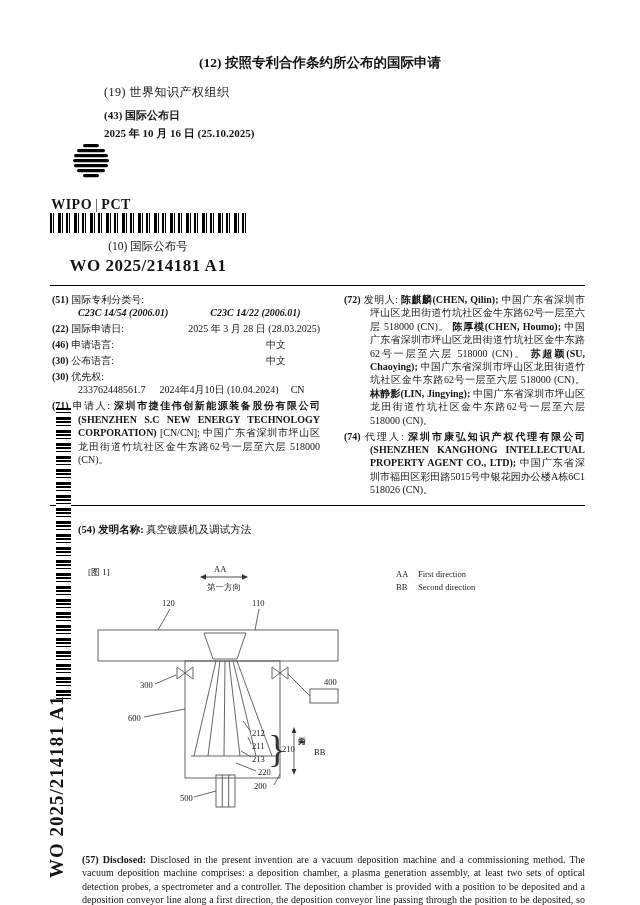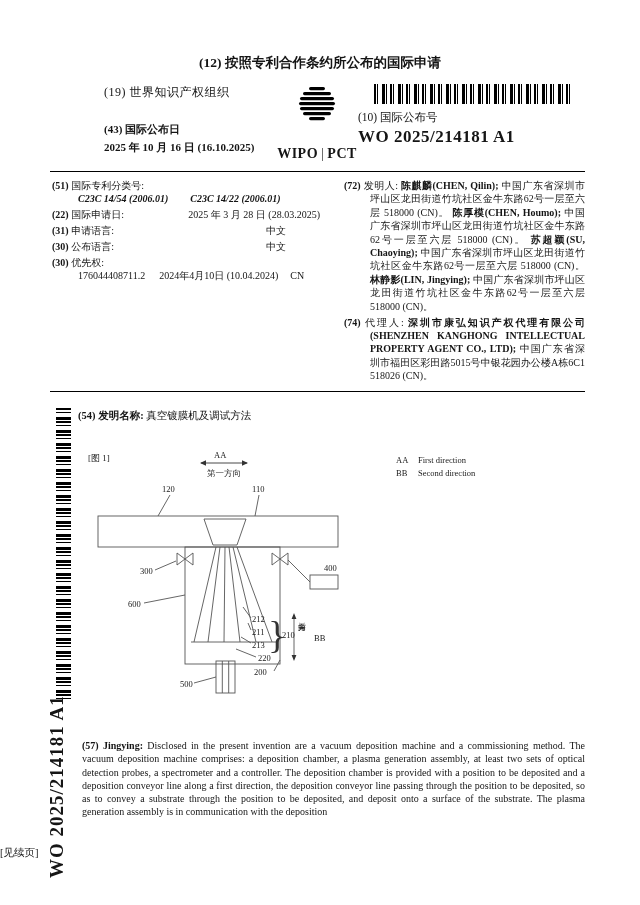--- a/index.html
+++ b/index.html
@@ -4,50 +4,50 @@
 <style>
   * { margin:0; padding:0; box-sizing:border-box; }
   html,body { background:#ffffff; }
   .page {
     width:640px; height:905px; position:relative; overflow:hidden;
     background:#ffffff; color:#151515;
     font-family:"Liberation Serif","DejaVu Serif",serif;
   }
   
   .line12 { margin-top:54px; text-align:center; font-weight:bold; font-size:13.5px; }
-  .header-row { display:flex; align-items:flex-start; margin:12px 55px 0 50px; }
+  .header-row { display:flex; align-items:flex-start; margin:12px 55px 0 50px;flex-direction:column; }
   .hleft { margin-left:54px; width:172px; }
   .org { font-size:12px; letter-spacing:0.5px; }
   .bureau { font-size:11.5px; letter-spacing:7px; margin:3px 0 0 16px; }
-  .pubdate-label { font-weight:bold; font-size:11px; margin-top:21px; }
+  .pubdate-label { font-weight:bold; font-size:11px; margin-top:7px; }
   .pubdate { font-weight:bold; font-size:11px; margin-top:3px; white-space:nowrap; }
   .hcenter { width:82px; text-align:center; padding-top:1px; }
-  .wipo-pct { font-size:14px; font-weight:bold; margin-top:17px; letter-spacing:0.5px; }
+  .wipo-pct { font-size:14px; font-weight:bold; margin-top:11px; letter-spacing:0.5px; }
   .wipo-pct .sep { font-weight:normal; margin:0 3px; color:#333; }
-  .hright { flex:1; }
+  .hright { flex:1; text-align:center; }
   .barcode-top {
     width:196px; height:20px; margin:0 auto;
     background:repeating-linear-gradient(90deg,
       #000 0 2px, #fff 2px 3px, #000 3px 4px, #fff 4px 8px,
       #000 8px 11px, #fff 11px 12px, #000 12px 13px, #fff 13px 16px);
   }
   .pubno-label { font-size:11.5px; margin-top:6px; }
   .pubno { font-size:17px; font-weight:bold; margin-top:2px; letter-spacing:0.5px; }
   .rule { border-top:1.5px solid #000; margin:9px 55px 7px 50px; }
   .rule-2 { border-top:1.2px solid #000; margin:6px 55px 8px 50px; }
   
   .biblio { display:flex; gap:24px; margin:0 55px 0 52px; font-size:10px; line-height:13.4px; }
   .bcol-left { width:268px; flex-shrink:0; }
   .bcol-right { flex:1; }
   .field { text-indent:-26px; padding-left:26px; margin-bottom:2.5px; text-align:justify; }
   .inid { font-weight:bold; }
   .fval { float:right; }
   .fval-lang { float:right; margin-right:28px; }
   .ipc-val { font-style:italic; font-weight:bold; }
-  .ipc-gap { margin-left:22px; }
+  .ipc-gap { margin-left:42px; }
   .pri-2 { margin-left:14px; }
   .pri-3 { margin-left:12px; }
   .bold { font-weight:bold; }
   
   .title-section { margin:7px 55px 0 78px; font-size:10.5px; }
   .tline2 { margin-top:17px; }
   .tlabel { font-weight:bold; }
   .figure-wrap { margin:26px 0 0 88px; }
   .fig-svg text { font-size:8.5px; fill:#1a1a1a; }
   .fig-svg .cap { font-size:9px; }
@@ -72,21 +72,21 @@
 <body>
 
 <div class="page">
 
   <div class="line12">(12) 按照专利合作条约所公布的国际申请</div>
 
   <div class="header-row">
     <div class="hleft">
       <div class="org">(19) 世界知识产权组织</div>
       <div class="pubdate-label">(43) 国际公布日</div>
-      <div class="pubdate">2025 年 10 月 16 日 (16.10.2025)</div>
+      <div class="pubdate">2025 年 10 月 16 日 (25.10.2025)</div>
     </div>
     <div class="hcenter">
       <svg width="44" height="40" viewBox="0 0 44 40">
         <g fill="#000">
           <rect x="14" y="2" width="16" height="3.2" rx="1.6"></rect>
           <rect x="8" y="7" width="28" height="3.2" rx="1.6"></rect>
           <rect x="5" y="12" width="34" height="3.2" rx="1.6"></rect>
           <rect x="4" y="17" width="36" height="3.2" rx="1.6"></rect>
           <rect x="5" y="22" width="34" height="3.2" rx="1.6"></rect>
           <rect x="8" y="27" width="28" height="3.2" rx="1.6"></rect>
@@ -110,33 +110,38 @@
         <span class="inid">(51)</span>
         <span>国际专利分类号:</span><br>
         <span class="ipc-val">C23C 14/54 (2006.01)</span><span class="ipc-val ipc-gap">C23C 14/22 (2006.01)</span>
       </p>
       <p class="field">
         <span class="inid">(22)</span>
         <span>国际申请日:</span>
         <span class="fval">2025 年 3 月 28 日 (28.03.2025)</span>
       </p>
       <p class="field">
-        <span class="inid">(31)</span>
+        <span class="inid">(46)</span>
         <span>申请语言:</span>
         <span class="fval-lang">中文</span>
       </p>
       <p class="field">
         <span class="inid">(30)</span>
         <span>公布语言:</span>
         <span class="fval-lang">中文</span>
       </p>
       <p class="field">
         <span class="inid">(30)</span>
         <span>优先权:</span><br>
-        <span>176044408711.2</span><span class="pri-2">2024年4月10日 (10.04.2024)</span><span class="pri-3">CN</span>
+        <span>233762448561.7</span><span class="pri-2">2024年4月10日 (10.04.2024)</span><span class="pri-3">CN</span>
+      </p>
+      <p class="field">
+        <span class="inid">(71)</span>
+        <span>申请人:</span>
+        <span class="bold">深圳市捷佳伟创新能源装备股份有限公司</span><span class="bold">(SHENZHEN S.C NEW ENERGY TECHNOLOGY CORPORATION)</span><span> [CN/CN]; 中国广东省深圳市坪山区龙田街道竹坑社区金牛东路62号一层至六层 518000 (CN)。</span>
       </p>
     </div>
     <div class="bcol-right">
       <p class="field">
         <span class="inid">(72)</span>
         <span>发明人:</span>
         <span class="bold">陈麒麟(CHEN, Qilin);</span><span> 中国广东省深圳市坪山区龙田街道竹坑社区金牛东路62号一层至六层 518000 (CN)。 </span><span class="bold">陈厚模(CHEN, Houmo);</span><span> 中国广东省深圳市坪山区龙田街道竹坑社区金牛东路62号一层至六层 518000 (CN)。 </span><span class="bold">苏超颖(SU, Chaoying);</span><span> 中国广东省深圳市坪山区龙田街道竹坑社区金牛东路62号一层至六层 518000 (CN)。 </span><span class="bold">林静影(LIN, Jingying);</span><span> 中国广东省深圳市坪山区龙田街道竹坑社区金牛东路62号一层至六层 518000 (CN)。</span>
       </p>
       <p class="field">
         <span class="inid">(74)</span>
@@ -220,21 +225,21 @@
       <text x="170" y="212">220</text>
       <text x="166" y="226">200</text>
       <text x="92" y="238">500</text>
       <text class="vtext" x="214" y="168">第二方向</text>
       <text x="226" y="192">BB</text>
     </svg>
   </div>
 
   <div class="abstract">
     <span class="inid">(57)</span>
-    <span class="tlabel">Jingying:</span>
+    <span class="tlabel">Disclosed:</span>
     <span>Disclosed in the present invention are a vacuum deposition machine and a commissioning method. The vacuum deposition machine comprises: a deposition chamber, a plasma generation assembly, at least two sets of optical detection probes, a spectrometer and a controller. The deposition chamber is provided with a position to be deposited and a deposition conveyor line along a first direction, the deposition conveyor line passing through the position to be deposited, so as to convey a substrate through the position to be deposited, and deposit onto a surface of the substrate. The plasma generation assembly is in communication with the deposition</span>
   </div>
 
   <div class="footer">[见续页]</div>
 
   <div class="side-barcode"></div>
   <div class="side-pubno">WO 2025/214181 A1</div>
 
 </div>
 

